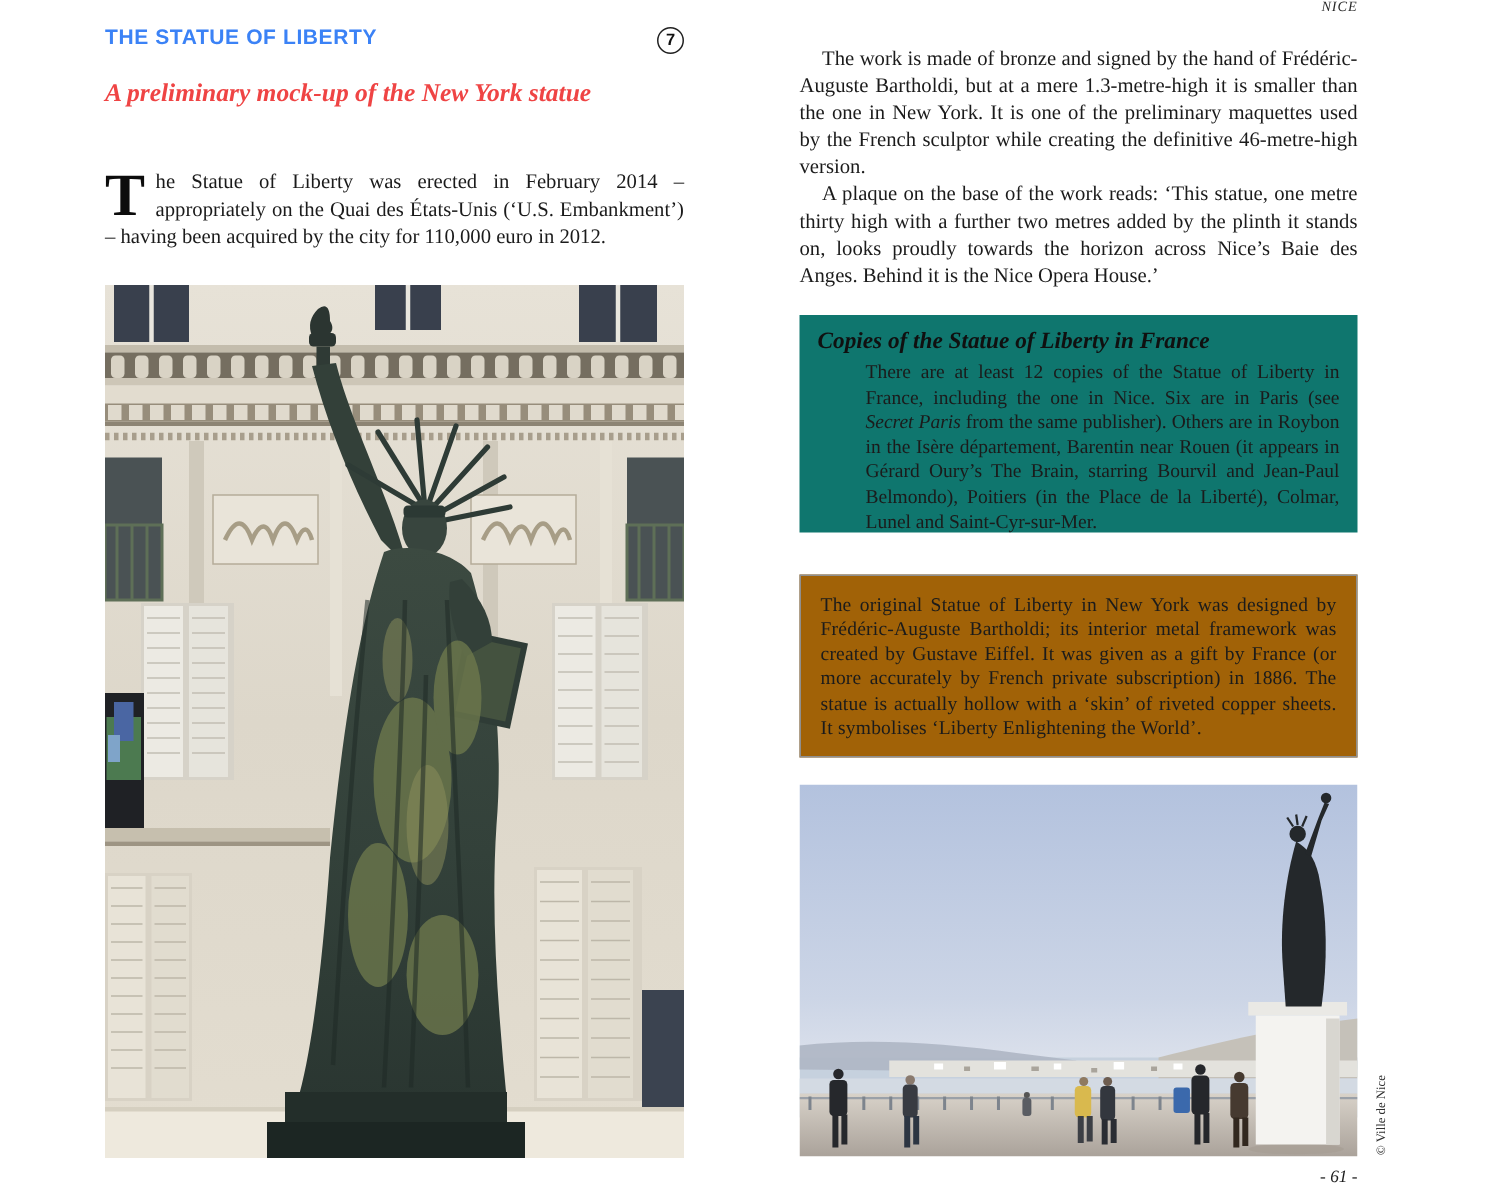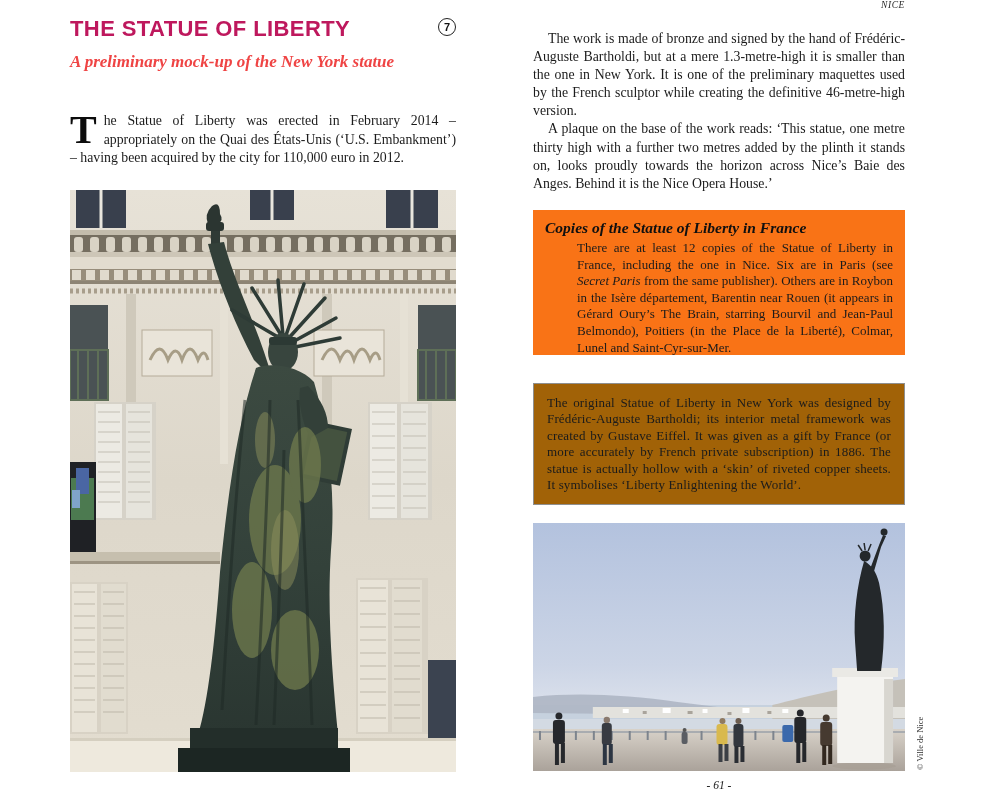--- a/index.html
+++ b/index.html
@@ -4,37 +4,37 @@
 <style>
   * { margin:0; padding:0; box-sizing:border-box; }
   html,body { width:1000px; height:800px; background:#ffffff; overflow:hidden;
               font-family:"Liberation Serif", serif; color:#1b1b1b; }
   #spread { position:relative; width:1000px; height:800px; background:#fff; }
 
   
   .title-row { position:absolute; left:70px; top:16px; width:386px;
                display:flex; justify-content:space-between; align-items:flex-start; }
   .page-title { font-family:"Liberation Sans", sans-serif; font-weight:700;
-                font-size:22px; letter-spacing:0.4px; color:#be185d; }
+                font-size:14px; letter-spacing:0.4px; color:#3b82f6; }
   .badge { width:18px; height:18px; border:1.3px solid #222; border-radius:50%;
            display:flex; align-items:center; justify-content:center; margin-top:2px;
            font-family:"Liberation Sans", sans-serif; font-size:11px; font-weight:600; color:#111; }
   .subtitle { position:absolute; left:70px; top:52px; width:386px;
               font-style:italic; font-weight:700; font-size:17px; color:#ef4444; }
   .address  { position:absolute; left:70px; top:90px; width:386px;
               font-style:italic; font-size:11.5px; color:#1d1d1d; }
   .intro { position:absolute; left:70px; top:112px; width:386px;
            font-size:13.8px; line-height:18.6px; text-align:justify; }
   .dropcap { float:left; font-size:40px; line-height:32px; font-weight:700;
              padding:2px 7px 0 0; color:#0c0c0c; }
   .photo1 { position:absolute; left:70px; top:190px; width:386px; height:582px; }
   .pagenum-left  { position:absolute; left:70px;  top:779px; width:386px;
                    text-align:center; font-style:italic; font-size:11.5px; }
   .pagenum-right { position:absolute; left:533px; top:779px; width:372px;
-                   text-align:center; font-style:italic; font-size:11.5px; }
+                   text-align:right; font-style:italic; font-size:11.5px; }
 
   
   .running-header { position:absolute; left:533px; top:0px; width:372px; text-align:right;
                     font-style:italic; font-size:9.5px; letter-spacing:0.6px; color:#2a2a2a; }
   .body-col { position:absolute; left:533px; top:30px; width:372px; }
   .body-col p { font-size:13.8px; line-height:18.1px; text-align:justify; text-indent:15px; }
   .sidebar-box { position:absolute; left:533px; top:210px; width:372px; height:145px;
                  padding:9px 12px 8px 12px; }
   .sidebar-title { font-style:italic; font-weight:700; font-size:15.5px; color:#101010;
                    margin-bottom:3px; }
@@ -342,21 +342,21 @@
       </g>
     </svg>
   </div>
 
 
   <div class="body-col">
     <p>The work is made of bronze and signed by the hand of Frédéric-Auguste Bartholdi, but at a mere 1.3-metre-high it is smaller than the one in New York. It is one of the preliminary maquettes used by the French sculptor while creating the definitive 46-metre-high version.</p>
     <p>A plaque on the base of the work reads: ‘This statue, one metre thirty high with a further two metres added by the plinth it stands on, looks proudly towards the horizon across Nice’s Baie des Anges. Behind it is the Nice Opera House.’</p>
   </div>
 
-  <div class="sidebar-box" id="sidebar-box" style="background: #f97316;">
+  <div class="sidebar-box" id="sidebar-box" style="background: #0f766e;">
     <div class="sidebar-title">Copies of the Statue of Liberty in France</div>
     <div class="sidebar-text"><span>There are at least 12 copies of the Statue of Liberty in France, including the one in Nice. Six are in Paris (see </span><i>Secret Paris</i><span> from the same publisher). Others are in Roybon in the Isère département, Barentin near Rouen (it appears in Gérard Oury’s The Brain, starring Bourvil and Jean-Paul Belmondo), Poitiers (in the Place de la Liberté), Colmar, Lunel and Saint-Cyr-sur-Mer.</span></div>
   </div>
 
   <div class="info-box">
     <div class="info-text">The original Statue of Liberty in New York was designed by Frédéric-Auguste Bartholdi; its interior metal framework was created by Gustave Eiffel. It was given as a gift by France (or more accurately by French private subscription) in 1886. The statue is actually hollow with a ‘skin’ of riveted copper sheets. It symbolises ‘Liberty Enlightening the World’.</div>
   </div>
 
   <div class="photo2">
     <svg viewBox="0 0 373 248" preserveAspectRatio="none">

